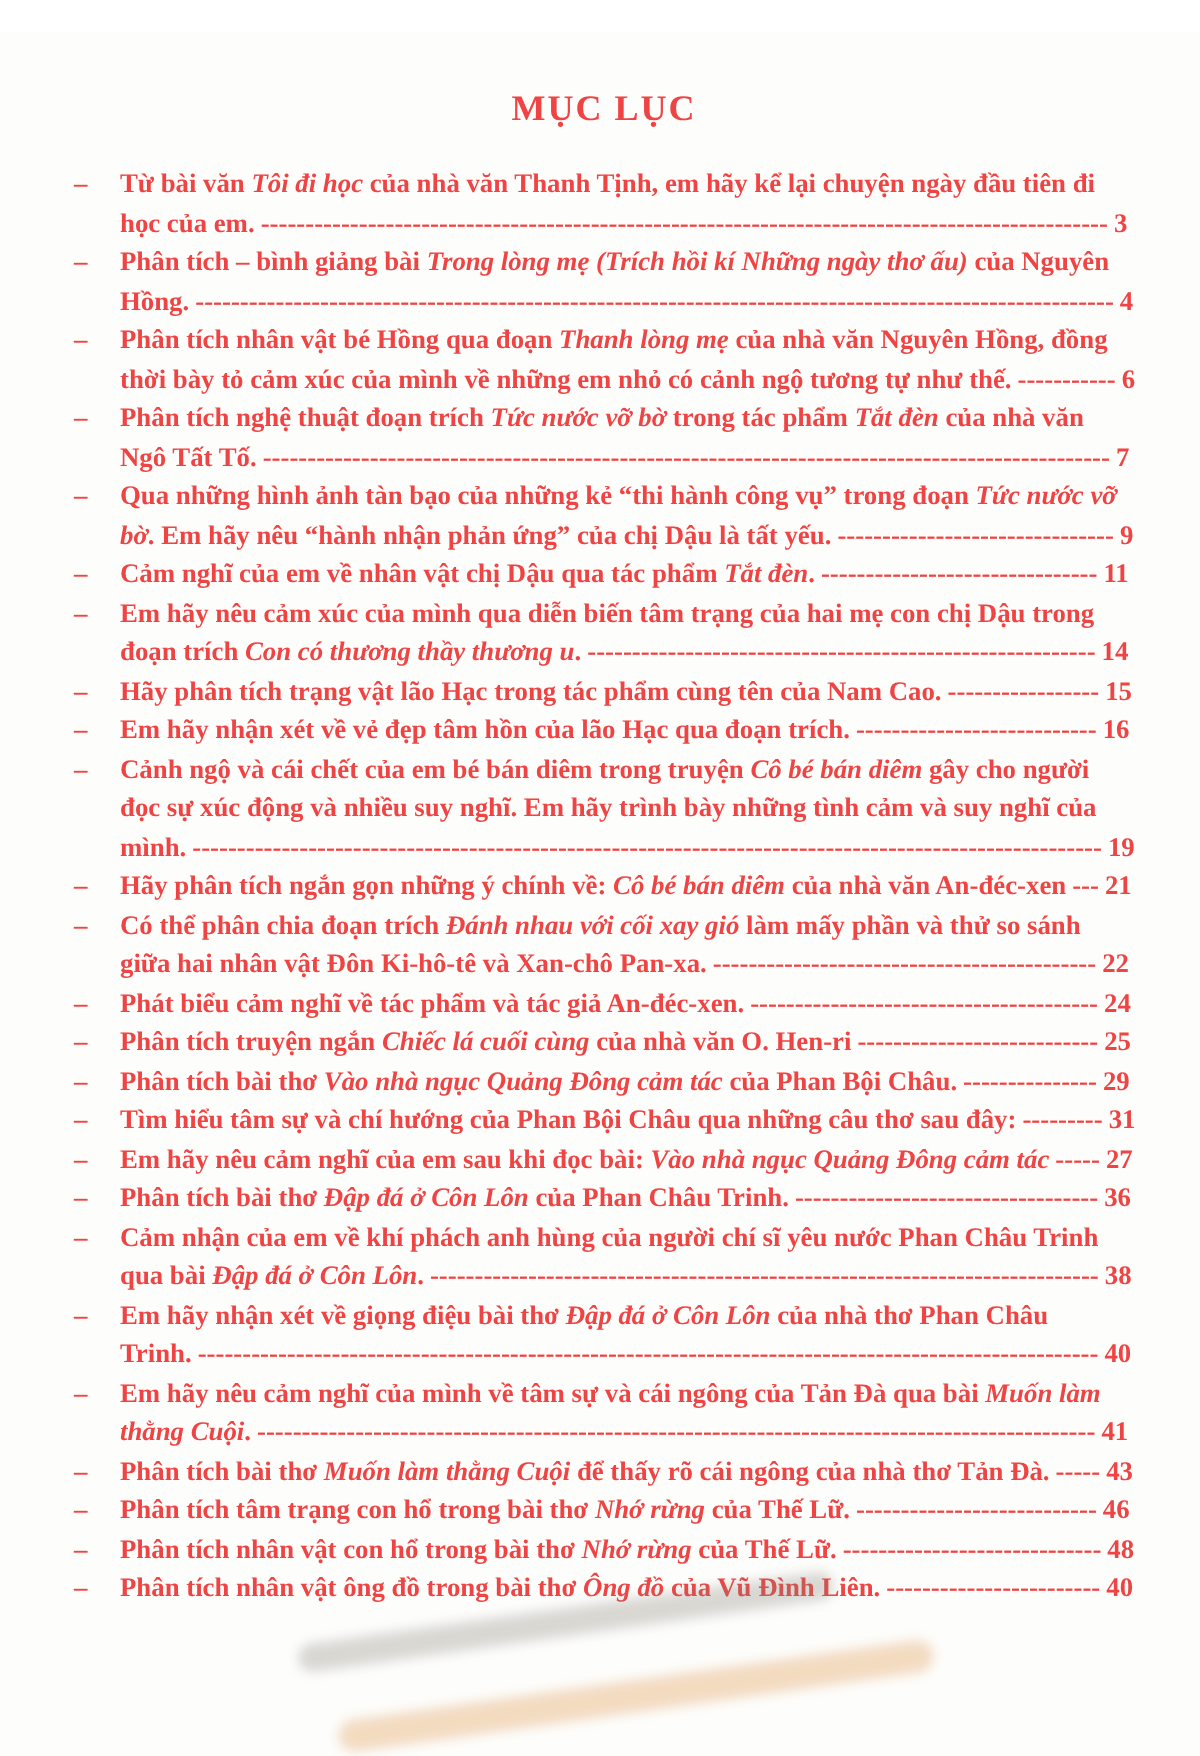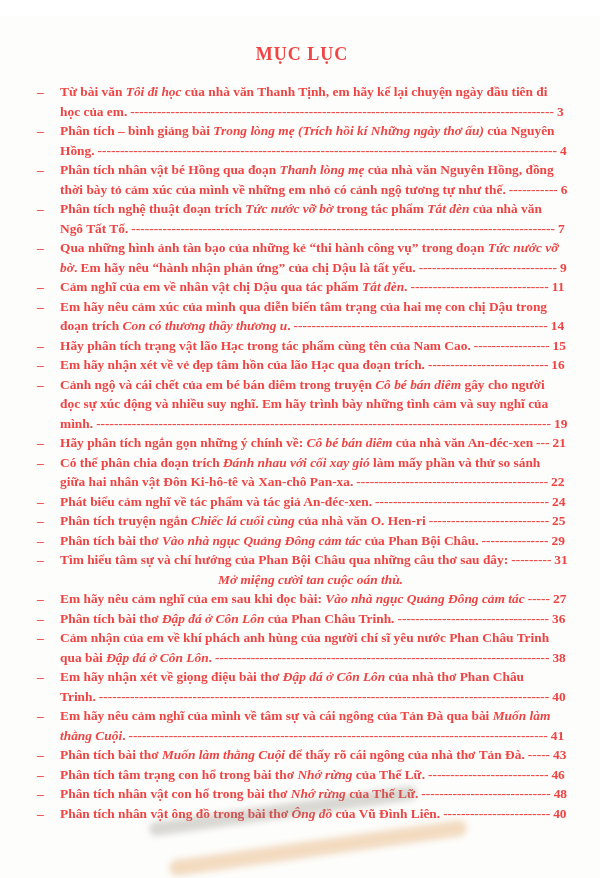--- a/index.html
+++ b/index.html
@@ -68,21 +68,20 @@
       <div class="entry"><span class="marker">–</span><span class="etext"><span>Hãy phân tích trạng vật lão Hạc trong tác phẩm cùng tên của Nam Cao.</span></span><span class="leader">-----------------</span><span class="page">15</span></div>
       <div class="entry"><span class="marker">–</span><span class="etext"><span>Em hãy nhận xét về vẻ đẹp tâm hồn của lão Hạc qua đoạn trích.</span></span><span class="leader">---------------------------</span><span class="page">16</span></div>
       <div class="entry"><span class="marker">–</span><span class="etext"><span>Cảnh ngộ và cái chết của em bé bán diêm trong truyện </span><span class="it">Cô bé bán diêm</span><span> gây cho người đọc sự xúc động và nhiều suy nghĩ. Em hãy trình bày những tình cảm và suy nghĩ của mình.</span></span><span class="leader">------------------------------------------------------------------------------------------------------</span><span class="page">19</span></div>
       <div class="entry"><span class="marker">–</span><span class="etext"><span>Hãy phân tích ngắn gọn những ý chính về: </span><span class="it">Cô bé bán diêm</span><span> của nhà văn An-đéc-xen</span></span><span class="leader">---</span><span class="page">21</span></div>
       <div class="entry"><span class="marker">–</span><span class="etext"><span>Có thể phân chia đoạn trích </span><span class="it">Đánh nhau với cối xay gió</span><span> làm mấy phần và thử so sánh giữa hai nhân vật Đôn Ki-hô-tê và Xan-chô Pan-xa.</span></span><span class="leader">-------------------------------------------</span><span class="page">22</span></div>
       <div class="entry"><span class="marker">–</span><span class="etext"><span>Phát biểu cảm nghĩ về tác phẩm và tác giả An-đéc-xen.</span></span><span class="leader">---------------------------------------</span><span class="page">24</span></div>
       <div class="entry"><span class="marker">–</span><span class="etext"><span>Phân tích truyện ngắn </span><span class="it">Chiếc lá cuối cùng</span><span> của nhà văn O. Hen-ri</span></span><span class="leader">---------------------------</span><span class="page">25</span></div>
       <div class="entry"><span class="marker">–</span><span class="etext"><span>Phân tích bài thơ </span><span class="it">Vào nhà ngục Quảng Đông cảm tác</span><span> của Phan Bội Châu.</span></span><span class="leader">---------------</span><span class="page">29</span></div>
       <div class="entry"><span class="marker">–</span><span class="etext"><span>Tìm hiểu tâm sự và chí hướng của Phan Bội Châu qua những câu thơ sau đây:</span></span><span class="leader">---------</span><span class="page">31</span></div>
       <div class="verse">
-        <div class="verse-line">Mở miệng cười tan cuộc oán thù.</div>
       </div>
       <div class="entry"><span class="marker">–</span><span class="etext"><span>Em hãy nêu cảm nghĩ của em sau khi đọc bài: </span><span class="it">Vào nhà ngục Quảng Đông cảm tác</span></span><span class="leader">-----</span><span class="page">27</span></div>
       <div class="entry"><span class="marker">–</span><span class="etext"><span>Phân tích bài thơ </span><span class="it">Đập đá ở Côn Lôn</span><span> của Phan Châu Trinh.</span></span><span class="leader">----------------------------------</span><span class="page">36</span></div>
       <div class="entry"><span class="marker">–</span><span class="etext"><span>Cảm nhận của em về khí phách anh hùng của người chí sĩ yêu nước Phan Châu Trinh qua bài </span><span class="it">Đập đá ở Côn Lôn</span><span>.</span></span><span class="leader">---------------------------------------------------------------------------</span><span class="page">38</span></div>
       <div class="entry"><span class="marker">–</span><span class="etext"><span>Em hãy nhận xét về giọng điệu bài thơ </span><span class="it">Đập đá ở Côn Lôn</span><span> của nhà thơ Phan Châu Trinh.</span></span><span class="leader">-----------------------------------------------------------------------------------------------------</span><span class="page">40</span></div>
       <div class="entry"><span class="marker">–</span><span class="etext"><span>Em hãy nêu cảm nghĩ của mình về tâm sự và cái ngông của Tản Đà qua bài </span><span class="it">Muốn làm thằng Cuội</span><span>.</span></span><span class="leader">----------------------------------------------------------------------------------------------</span><span class="page">41</span></div>
       <div class="entry"><span class="marker">–</span><span class="etext"><span>Phân tích bài thơ </span><span class="it">Muốn làm thằng Cuội</span><span> để thấy rõ cái ngông của nhà thơ Tản Đà.</span></span><span class="leader">-----</span><span class="page">43</span></div>
       <div class="entry"><span class="marker">–</span><span class="etext"><span>Phân tích tâm trạng con hổ trong bài thơ </span><span class="it">Nhớ rừng</span><span> của Thế Lữ.</span></span><span class="leader">---------------------------</span><span class="page">46</span></div>
       <div class="entry"><span class="marker">–</span><span class="etext"><span>Phân tích nhân vật con hổ trong bài thơ </span><span class="it">Nhớ rừng</span><span> của Thế Lữ.</span></span><span class="leader">-----------------------------</span><span class="page">48</span></div>
       <div class="entry"><span class="marker">–</span><span class="etext"><span>Phân tích nhân vật ông đồ trong bài thơ </span><span class="it">Ông đồ</span><span> của Vũ Đình Liên.</span></span><span class="leader">------------------------</span><span class="page">40</span></div>

